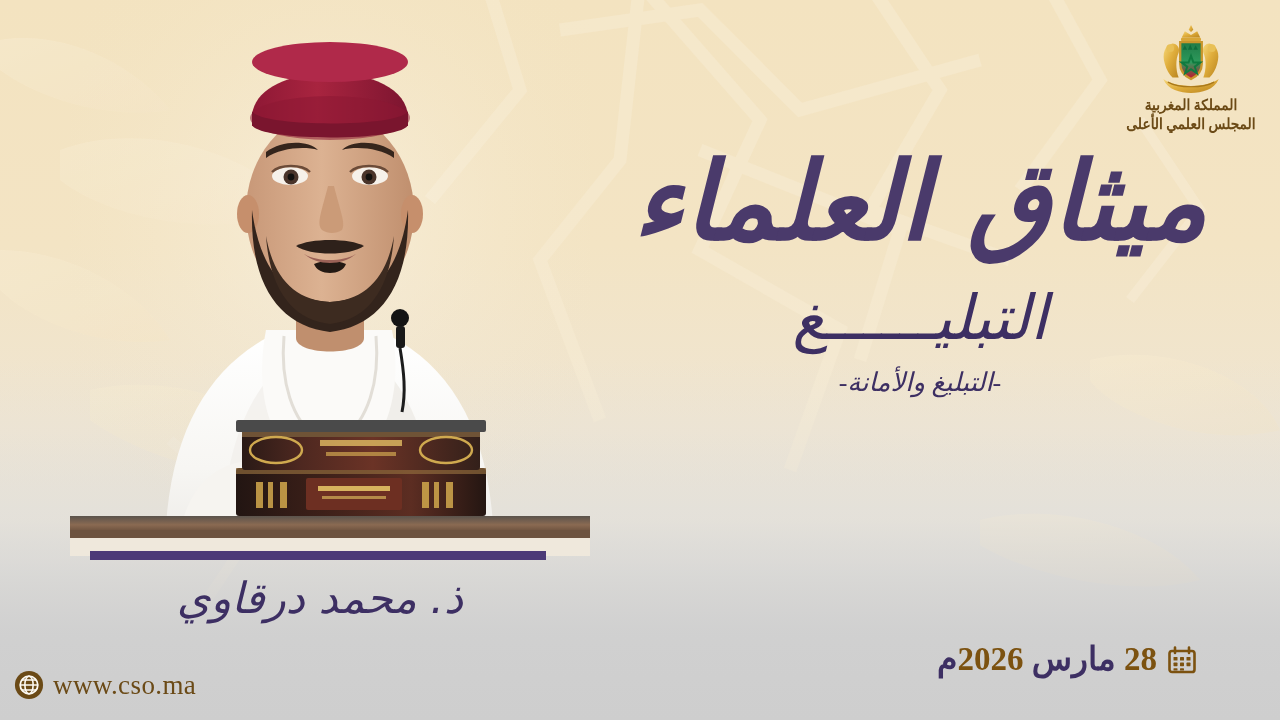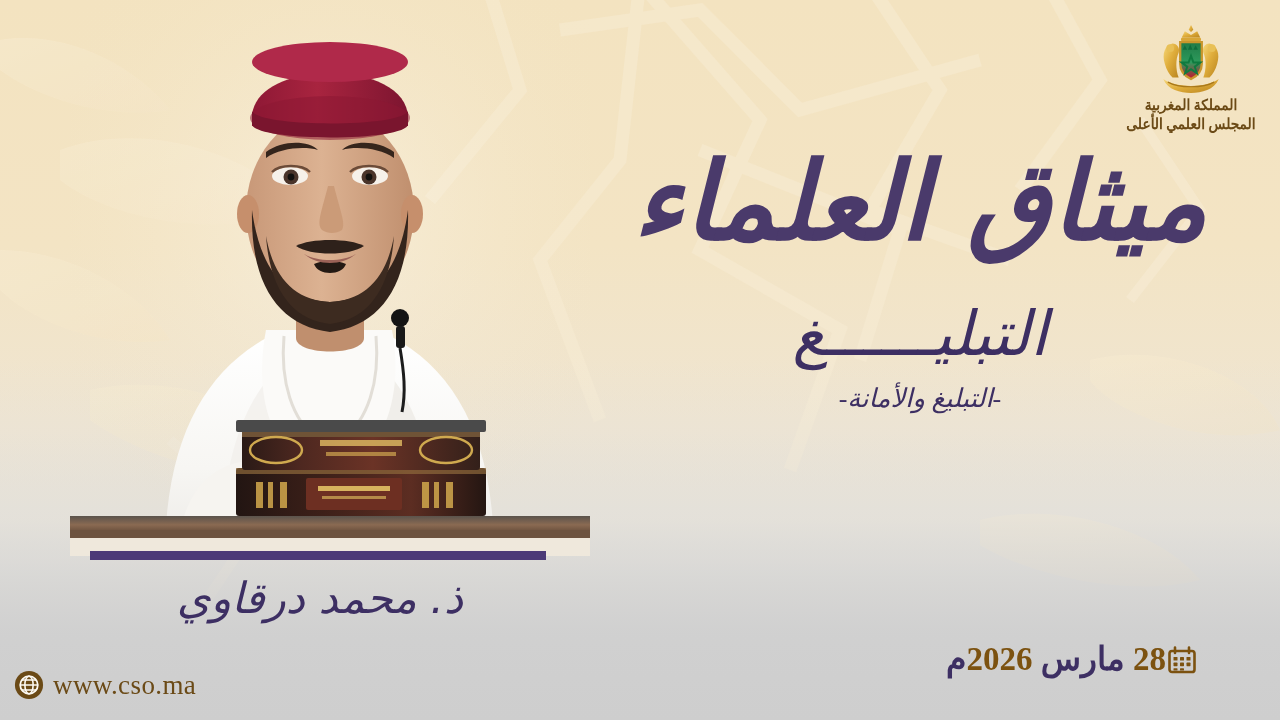--- a/index.html
+++ b/index.html
@@ -123,21 +123,21 @@
   .main-title {
     color: #4a3a6b;
     font-size: 108px;
     line-height: .96;
     font-weight: 700;
     font-family: "DejaVu Sans", "Liberation Sans", sans-serif;
     letter-spacing: 2px;
     white-space: nowrap;
   }
   .subtitle {
-    margin-top: 48px;
+    margin-top: 32px;
     color: #3d2f63;
     font-size: 62px;
     line-height: 1.05;
     font-weight: 400;
     font-family: "Liberation Serif", "DejaVu Serif", serif;
     white-space: nowrap;
   }
   .sub-subtitle {
     margin-top: 18px;
     color: #3d2f63;
@@ -149,20 +149,21 @@
   }
 
   
   .date-row {
     position: absolute;
     right: 82px;
     top: 643px;
     display: flex;
     flex-direction: row;
     align-items: center;
+    gap: 9px;
     direction: rtl;
     z-index: 6;
     white-space: nowrap;
   }
   .cal-icon { width: 32px; height: 32px; flex: 0 0 auto; display: block; }
   .date-text {
     font-family: "Liberation Serif", "DejaVu Serif", serif;
     font-size: 33px;
     font-weight: 700;
     color: #3d2f63;

